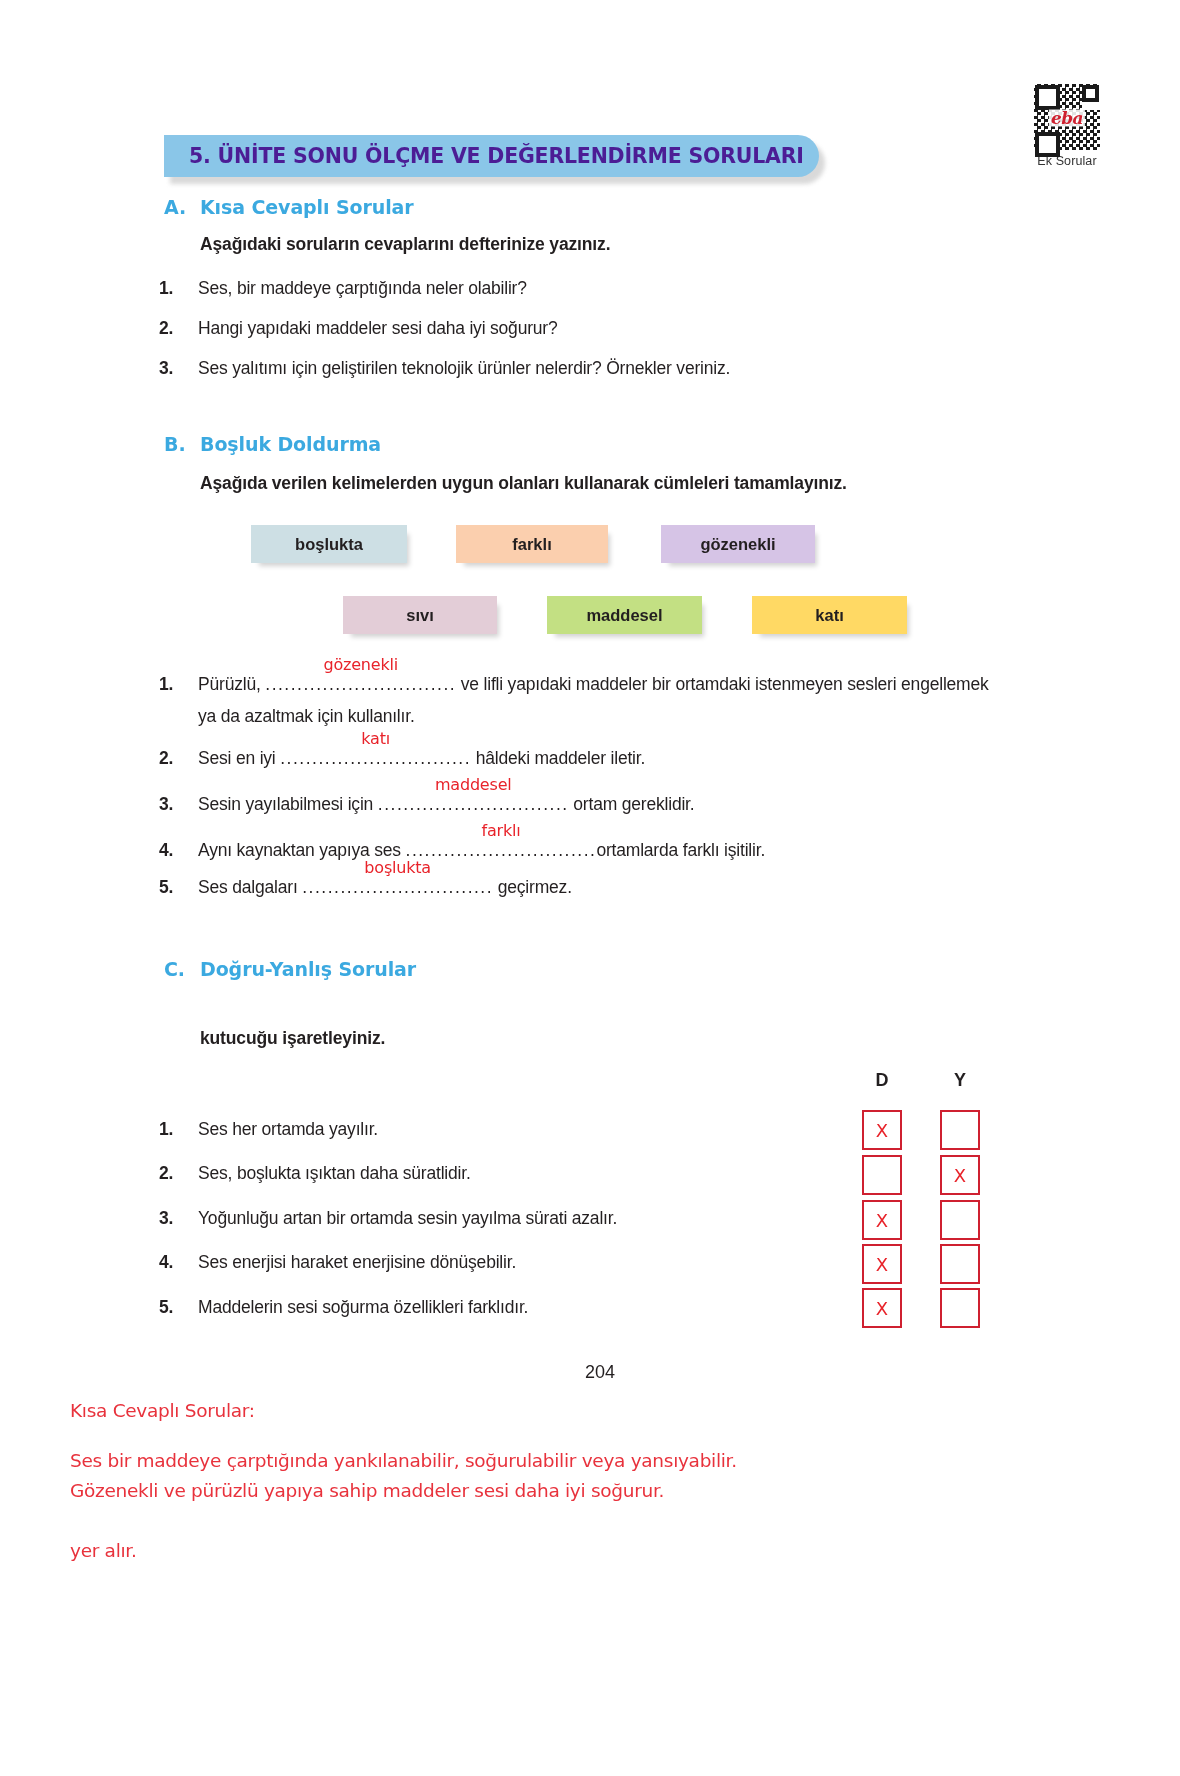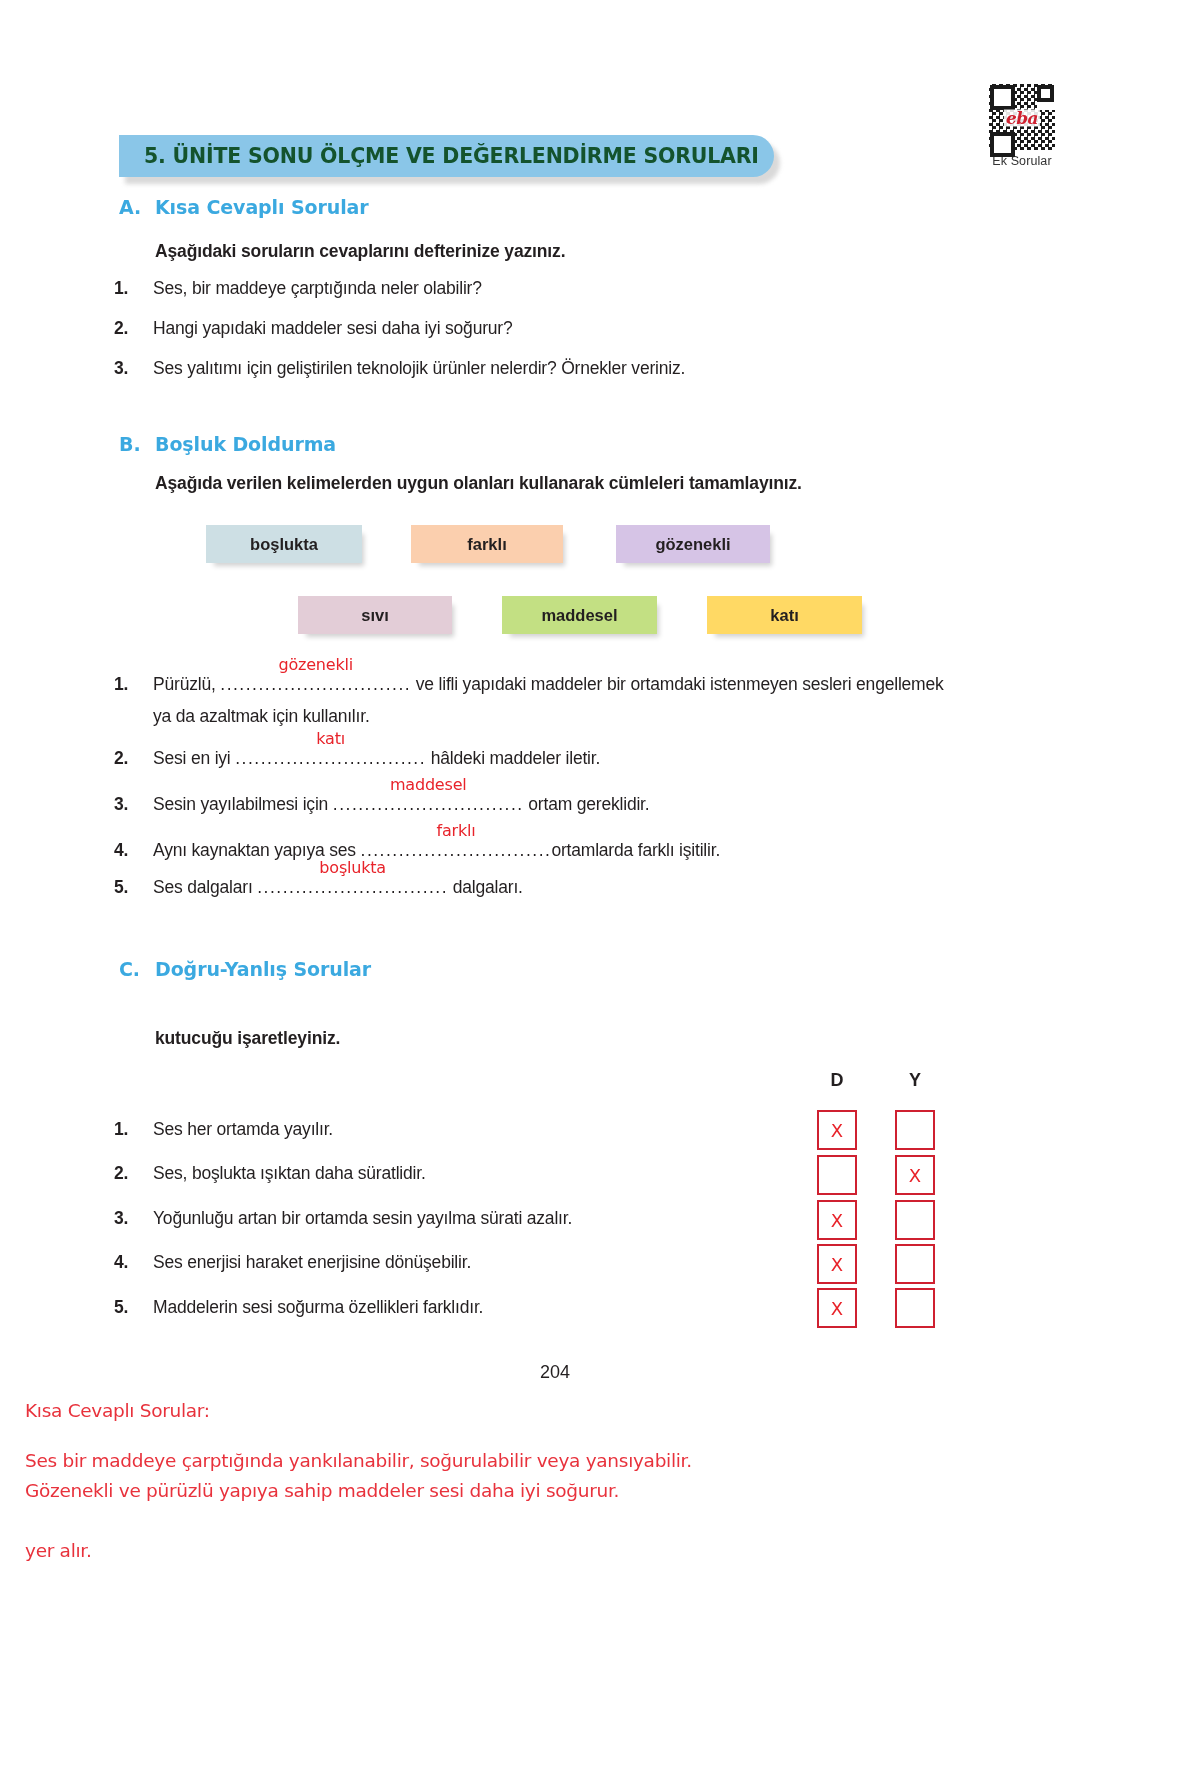--- a/index.html
+++ b/index.html
@@ -11,20 +11,21 @@
     font-family: "Liberation Sans", sans-serif;
     color: #231f20;
     position: relative;
     overflow: hidden;
   }
 
   .page {
     position: relative;
     width: 1110px;
     height: 1776px;
+    margin-left: 45px;
   }
 
   
   .qr-block {
     position: absolute;
     left: 987px;
     top: 84px;
     width: 70px;
     text-align: center;
   }
@@ -96,21 +97,21 @@
     background: #8ac6e8;
     border-radius: 0 21px 21px 0;
     display: flex;
     align-items: center;
     padding-left: 25px;
   }
   .banner-title {
     font-family: "DejaVu Sans", sans-serif;
     font-weight: bold;
     font-size: 20.5px;
-    color: #14532d;
+    color: #4c1d95;
     letter-spacing: -0.2px;
   }
 
   .section-head {
     position: absolute;
     display: flex;
     font-family: "DejaVu Sans", sans-serif;
     font-weight: bold;
     font-size: 19px;
     color: #3ba9e0;
@@ -255,21 +256,21 @@
     <div class="banner">
       <span class="banner-title">5. ÜNİTE SONU ÖLÇME VE DEĞERLENDİRME SORULARI</span>
     </div>
   </div>
 
   <div class="section-head" style="left:119px; top:196px;">
     <span class="letter">A.</span>
     <span>Kısa Cevaplı Sorular</span>
   </div>
 
-  <div class="bold-instr" style="left:155px; top:241px;">Aşağıdaki soruların cevaplarını defterinize yazınız.</div>
+  <div class="bold-instr" style="left:155px; top:234px;">Aşağıdaki soruların cevaplarını defterinize yazınız.</div>
 
   <div class="q-row" style="left:114px; top:278px; width:800px;">
     <span class="num">1.</span>
     <span class="txt">Ses, bir maddeye çarptığında neler olabilir?</span>
   </div>
   <div class="q-row" style="left:114px; top:318px; width:800px;">
     <span class="num">2.</span>
     <span class="txt">Hangi yapıdaki maddeler sesi daha iyi soğurur?</span>
   </div>
   <div class="q-row" style="left:114px; top:358px; width:850px;">
@@ -315,21 +316,21 @@
 
   <div class="fill-row" style="left:114px; top:794px;">
     <span class="num">3.</span><span>Sesin yayılabilmesi için </span><span class="blank-wrap"><span class="ans">maddesel</span><span class="blank-dots">..............................</span></span><span> ortam gereklidir.</span>
   </div>
 
   <div class="fill-row" style="left:114px; top:840px;">
     <span class="num">4.</span><span>Aynı kaynaktan yapıya ses </span><span class="blank-wrap"><span class="ans">farklı</span><span class="blank-dots">..............................</span></span><span>ortamlarda farklı işitilir.</span>
   </div>
 
   <div class="fill-row" style="left:114px; top:877px;">
-    <span class="num">5.</span><span>Ses dalgaları </span><span class="blank-wrap"><span class="ans">boşlukta</span><span class="blank-dots">..............................</span></span><span> dalgaları.</span>
+    <span class="num">5.</span><span>Ses dalgaları </span><span class="blank-wrap"><span class="ans">boşlukta</span><span class="blank-dots">..............................</span></span><span> geçirmez.</span>
   </div>
 
   <div class="section-head" style="left:119px; top:958px;">
     <span class="letter">C.</span>
     <span>Doğru-Yanlış Sorular</span>
   </div>
 
   <div class="bold-instr" style="left:155px; top:1028px;">kutucuğu işaretleyiniz.</div>
 
   <div class="dy-header" style="left:817px; top:1070px;">D</div>

